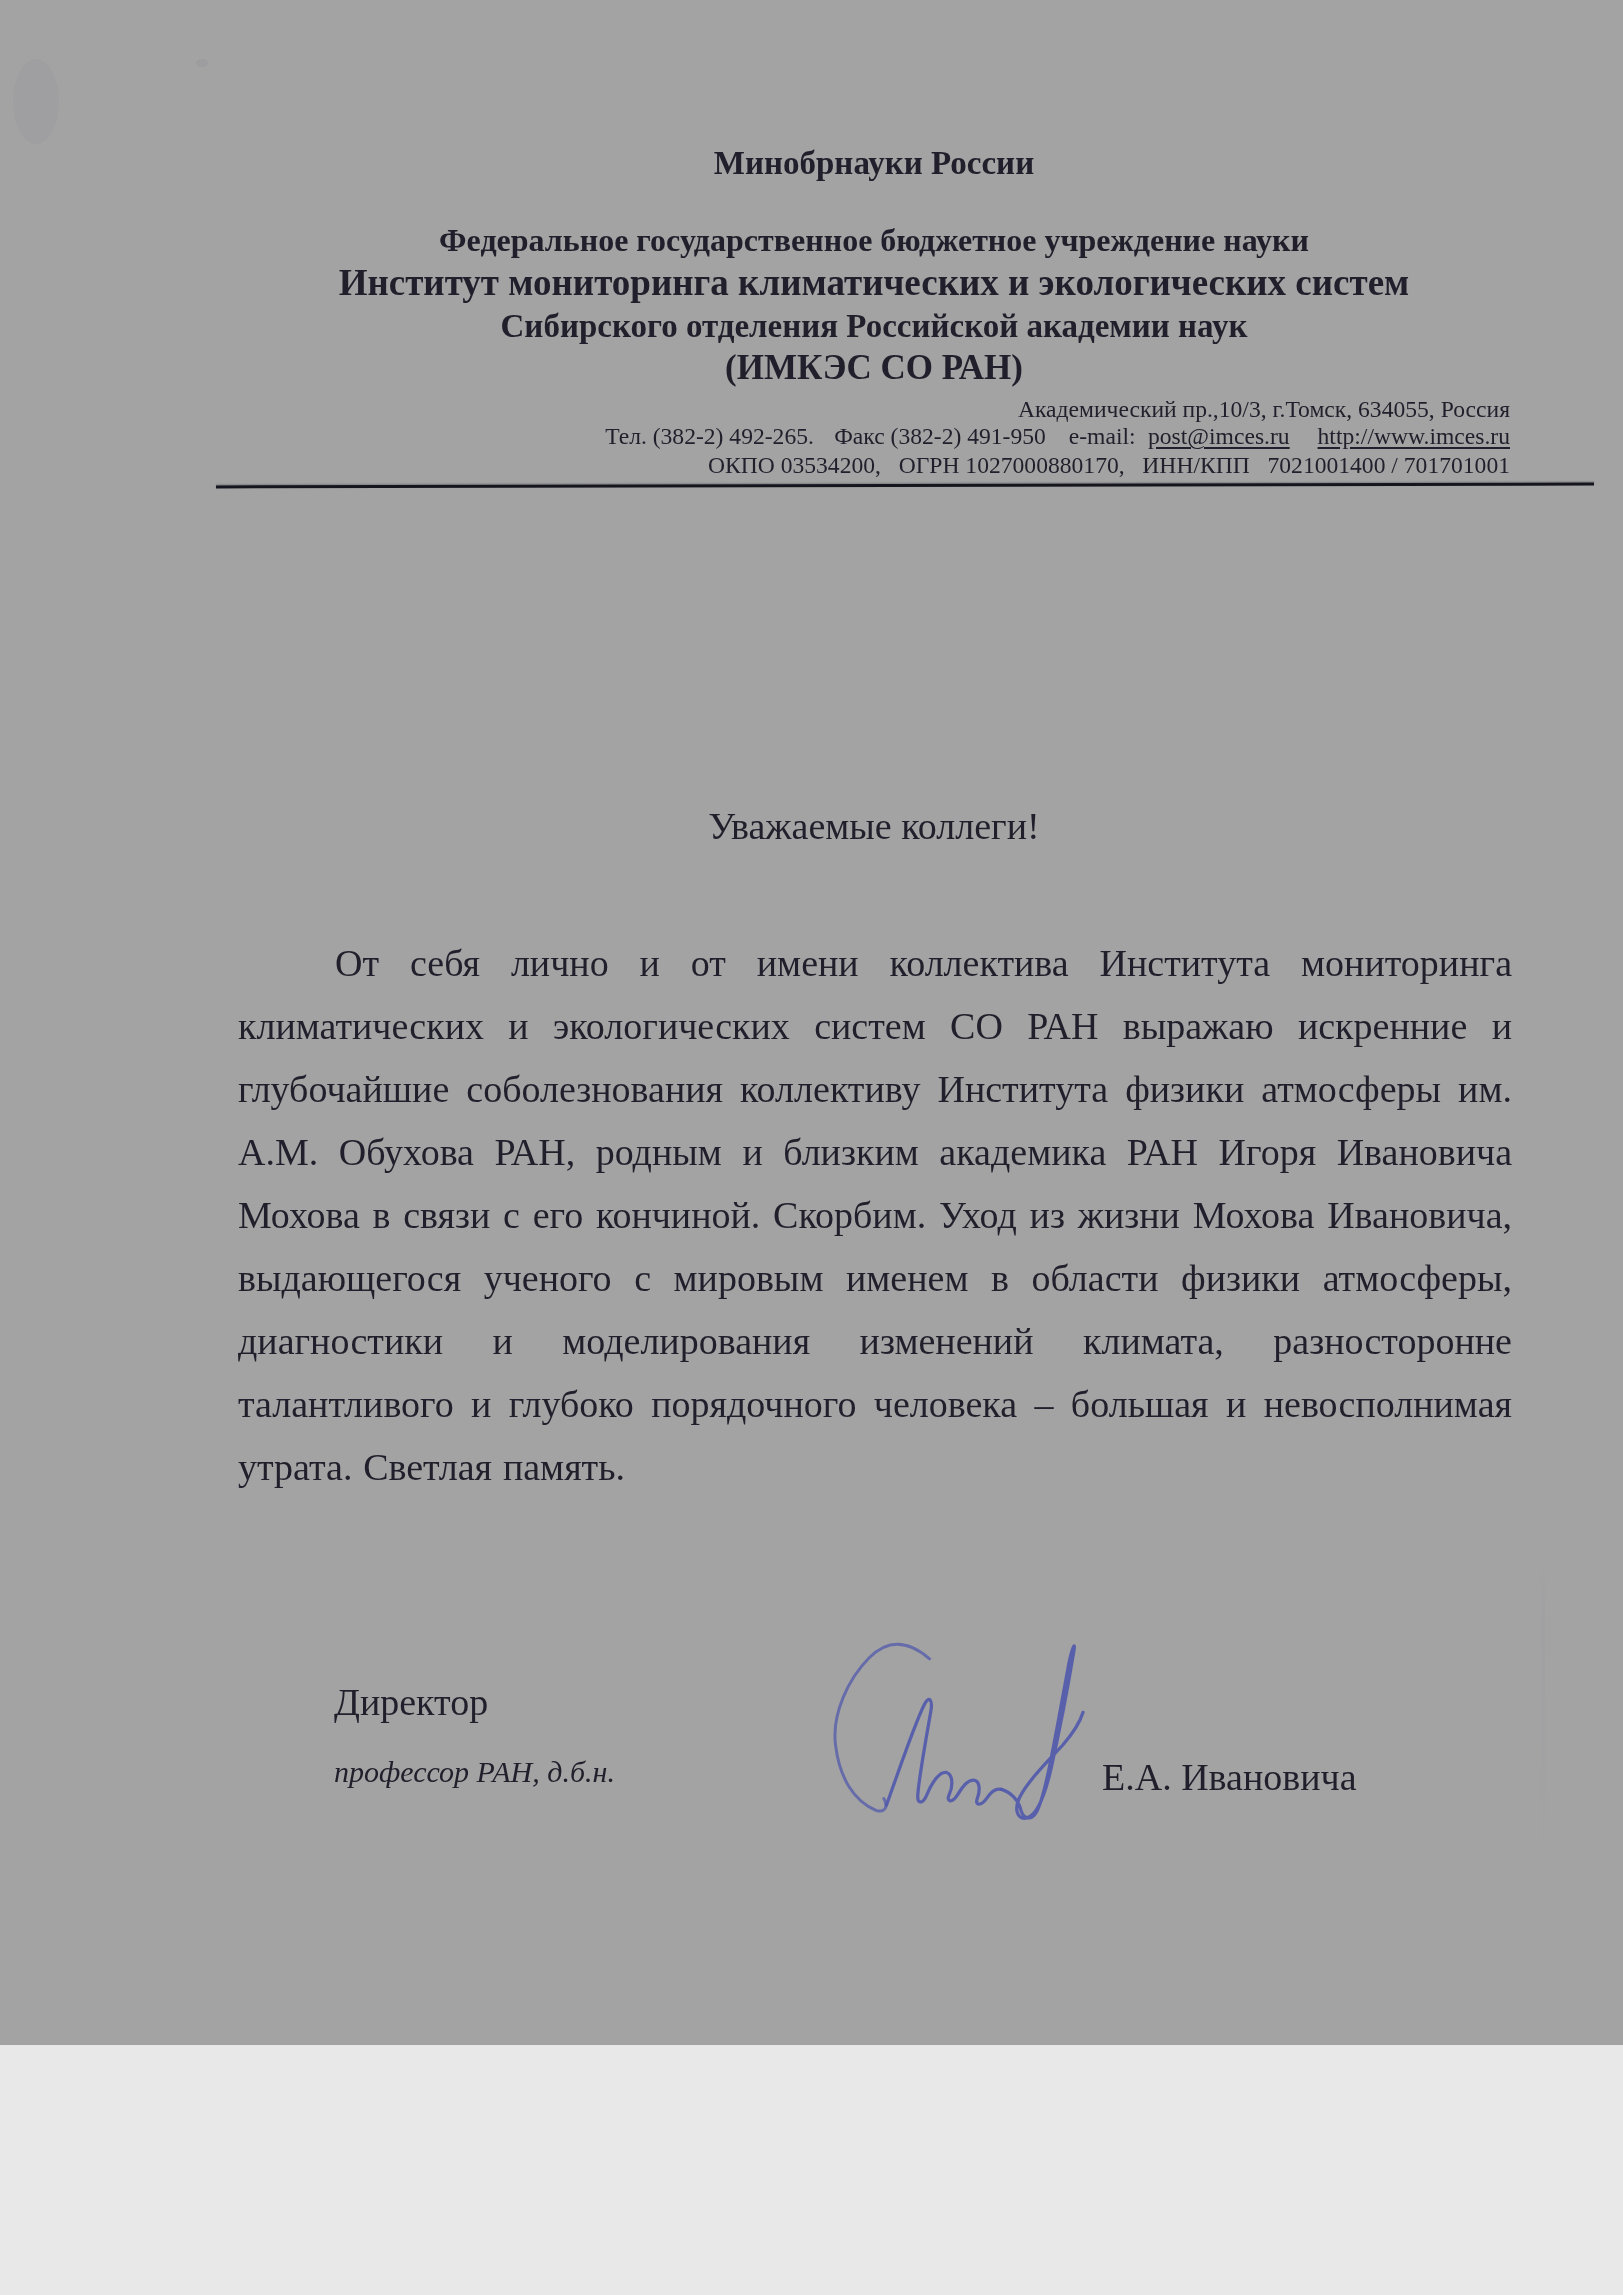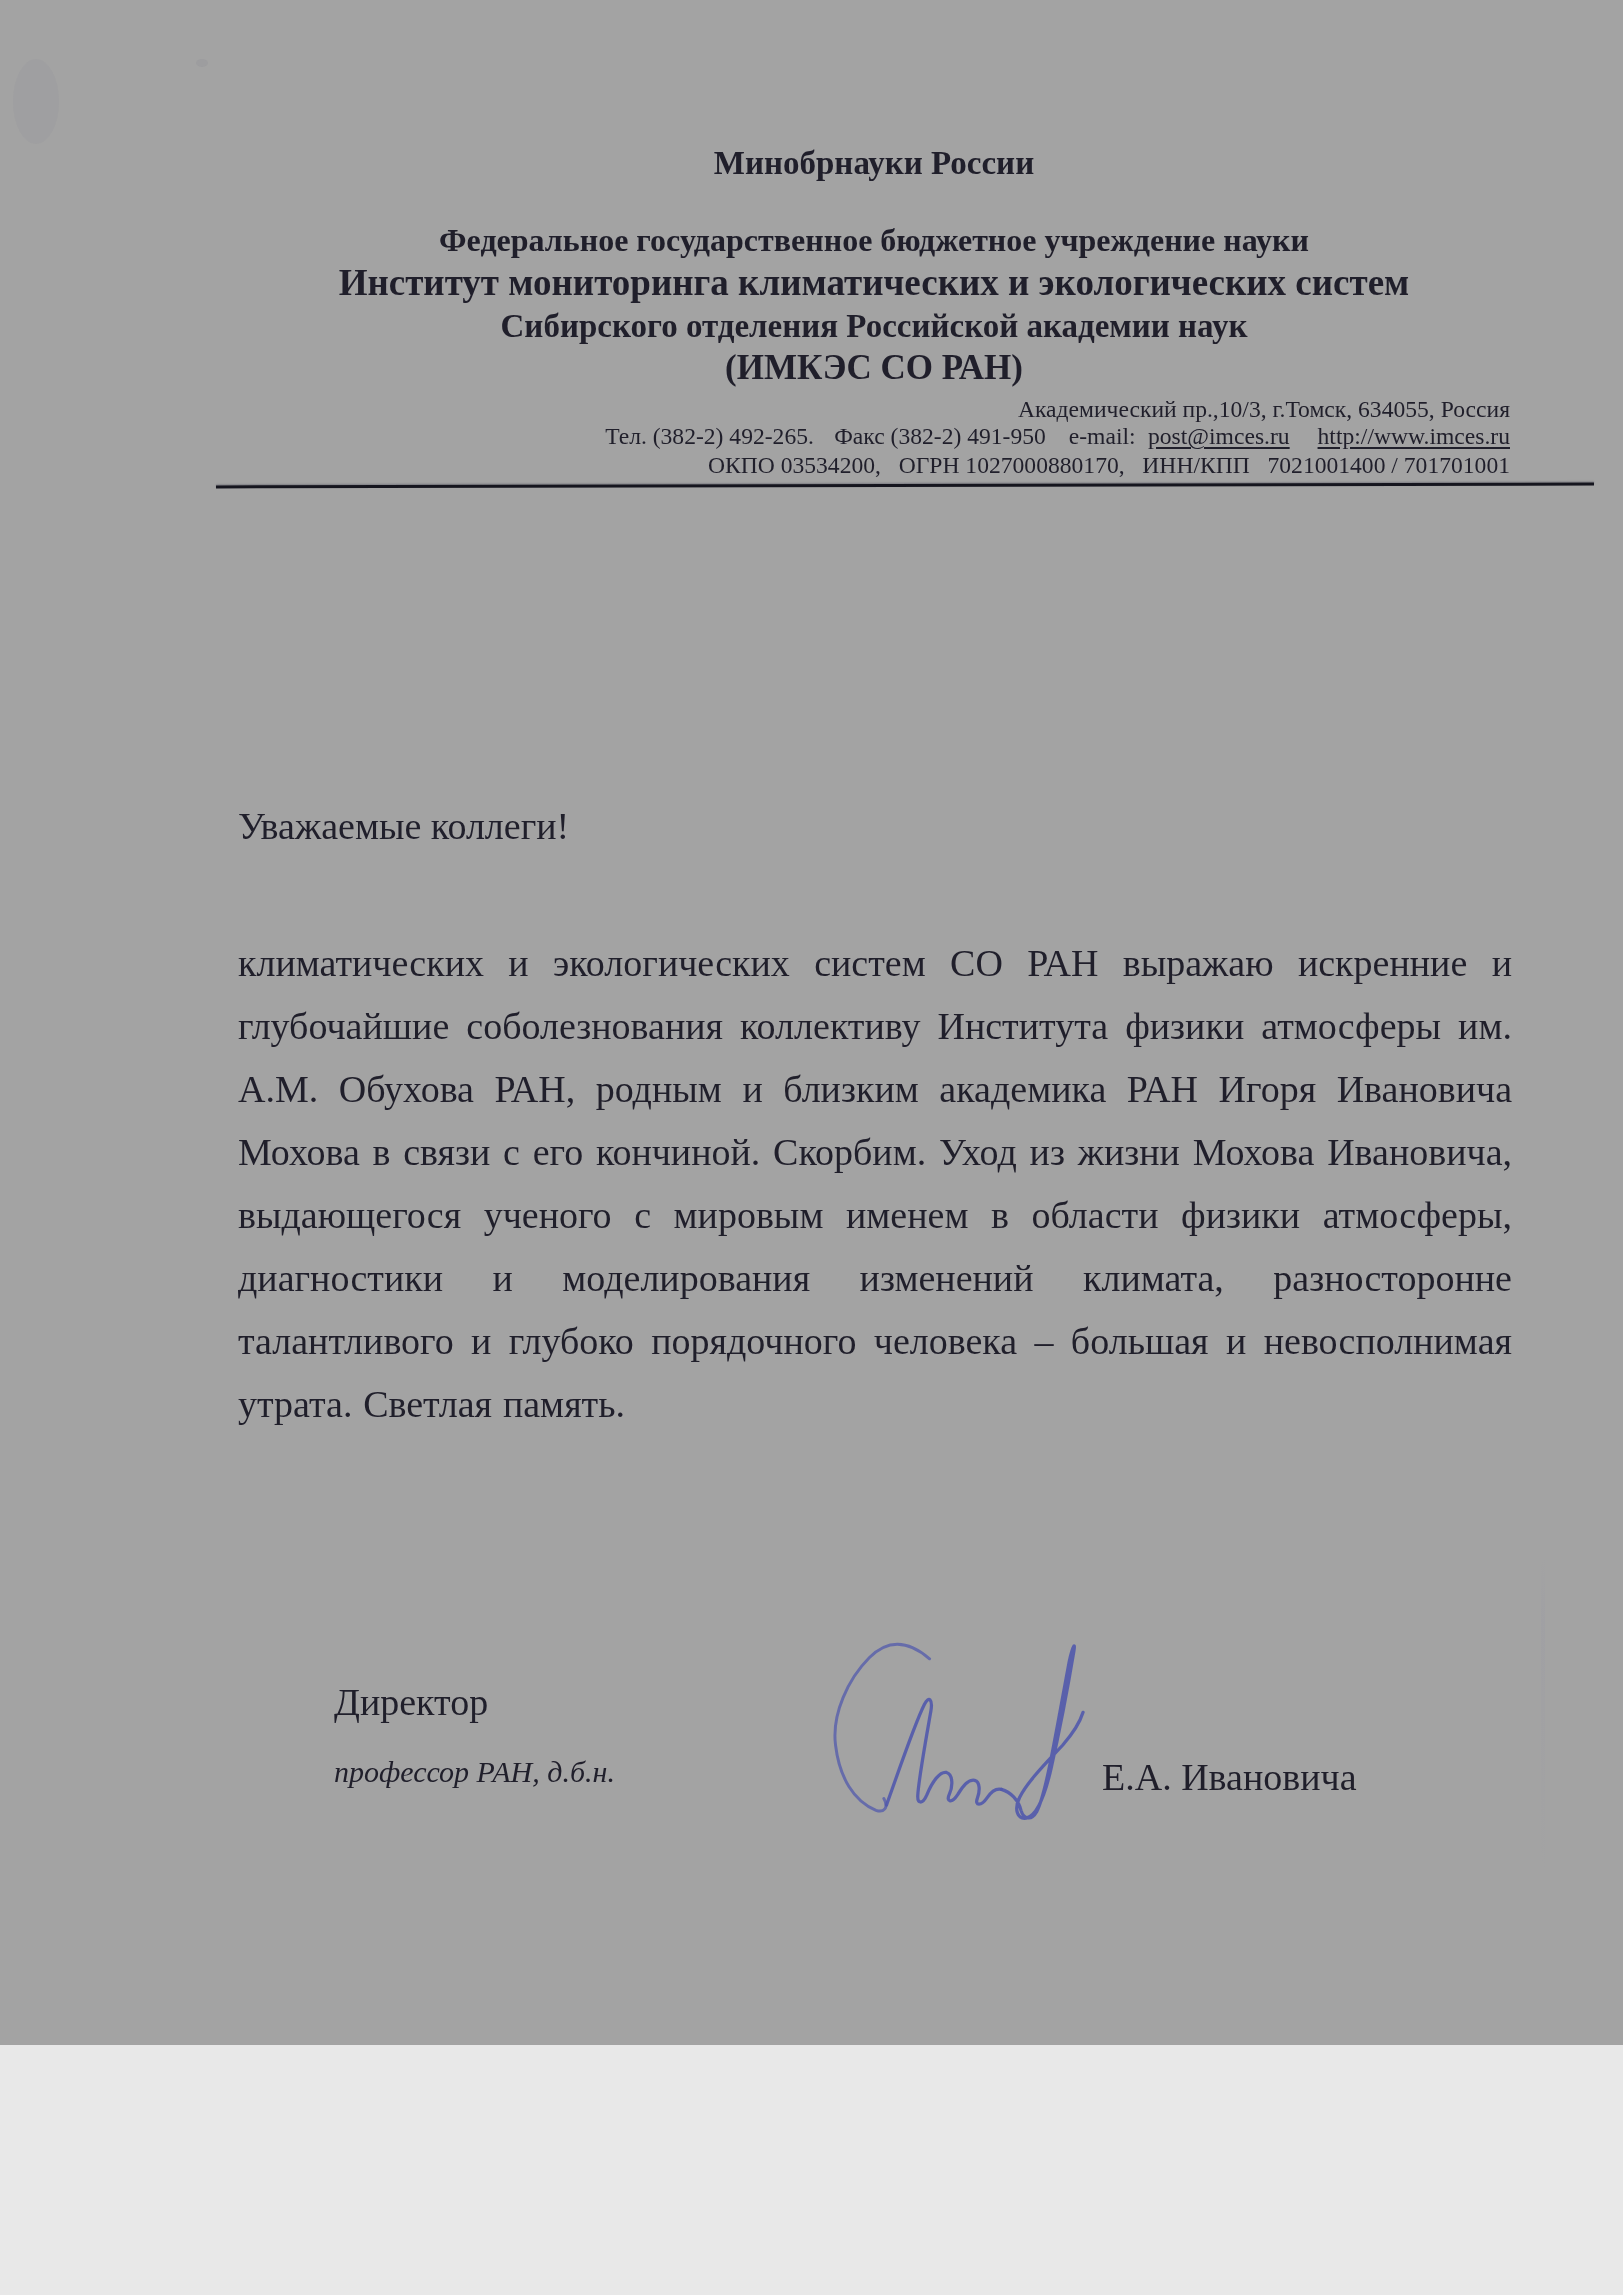--- a/index.html
+++ b/index.html
@@ -24,21 +24,21 @@
   .hl.branch{top:308px;font-size:33px;}
   .hl.abbr{top:348px;font-size:35px;}
   .contact{position:absolute;left:238px;width:1272px;text-align:right;font-size:23.6px;line-height:1.15;}
   .contact.address{top:396px;}
   .contact.phone{top:423px;}
   .contact.codes{top:452px;white-space:pre;}
   .u{text-decoration:underline;text-underline-offset:3.3px;}
   .g22{margin-left:14.4px;} .g26{margin-left:17px;} .g10{margin-left:6.5px;} .g34{margin-left:22px;}
   .rule{position:absolute;left:216px;top:484px;width:1378px;height:3.3px;background:var(--rule);transform:rotate(-0.12deg);box-shadow:0 -1.3px 1.3px rgba(40,40,60,.25);}
   
-  .salutation{position:absolute;left:238px;top:804px;width:1272px;text-align:left;font-size:38px;}
+  .salutation{position:absolute;left:238px;top:804px;width:1272px;text-align:center;font-size:38px;}
   .body-block{position:absolute;left:238px;top:932px;width:1274px;font-size:38px;}
   .bl{line-height:63px;text-align:justify;text-align-last:justify;word-spacing:1.3px;}
   .bl.indent{text-indent:97px;}
   .bl.last{text-align-last:left;}
   .sig1{position:absolute;left:334px;top:1680px;font-size:38px;}
   .sig2{position:absolute;left:334px;top:1755px;font-size:30px;font-style:italic;}
   .signame{position:absolute;left:1102px;top:1755px;font-size:38px;}
   .signature{position:absolute;left:826px;top:1617px;width:262px;height:209px;}
   .signature path{fill:none;stroke:var(--signature_ink);stroke-linecap:round;stroke-linejoin:round;}
   
@@ -71,20 +71,21 @@
     </div>
 
     <div class="contact codes">ОКПО 03534200,   ОГРН 1027000880170,   ИНН/КПП   7021001400 / 701701001</div>
 
     <div class="rule"></div>
   </div>
 
   <div class="salutation">Уважаемые коллеги!</div>
 
   <div class="body-block">
+    <div class="bl indent">От себя лично и от имени коллектива Института мониторинга</div>
     <div class="bl">климатических и экологических систем СО РАН выражаю искренние и</div>
     <div class="bl">глубочайшие соболезнования коллективу Института физики атмосферы им.</div>
     <div class="bl">А.М. Обухова РАН, родным и близким академика РАН Игоря Ивановича</div>
     <div class="bl">Мохова в связи с его кончиной. Скорбим. Уход из жизни Мохова Ивановича,</div>
     <div class="bl">выдающегося ученого с мировым именем в области физики атмосферы,</div>
     <div class="bl">диагностики и моделирования изменений климата, разносторонне</div>
     <div class="bl">талантливого и глубоко порядочного человека – большая и невосполнимая</div>
     <div class="bl last">утрата. Светлая память.</div>
   </div>
 

